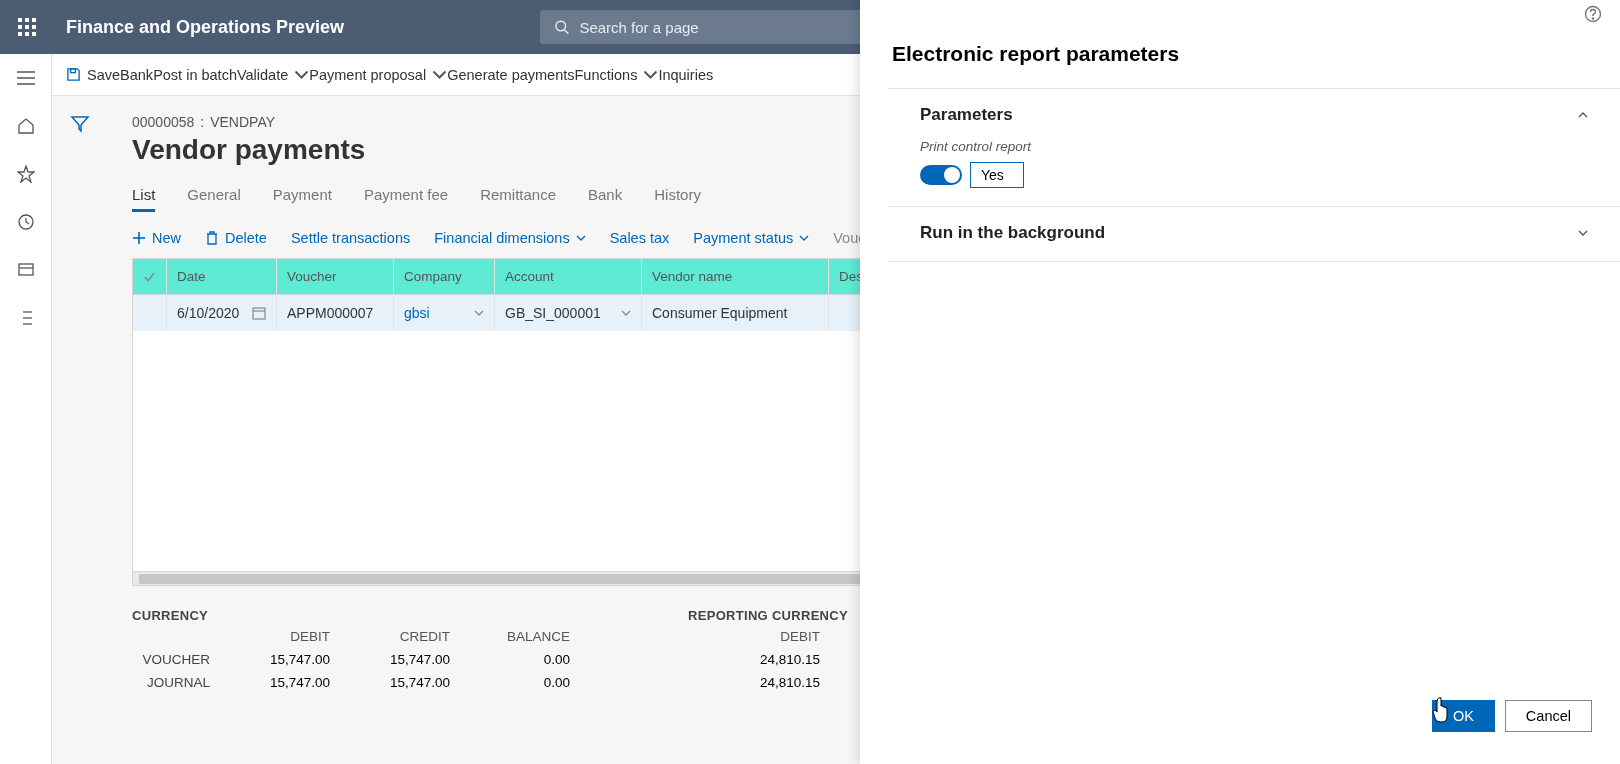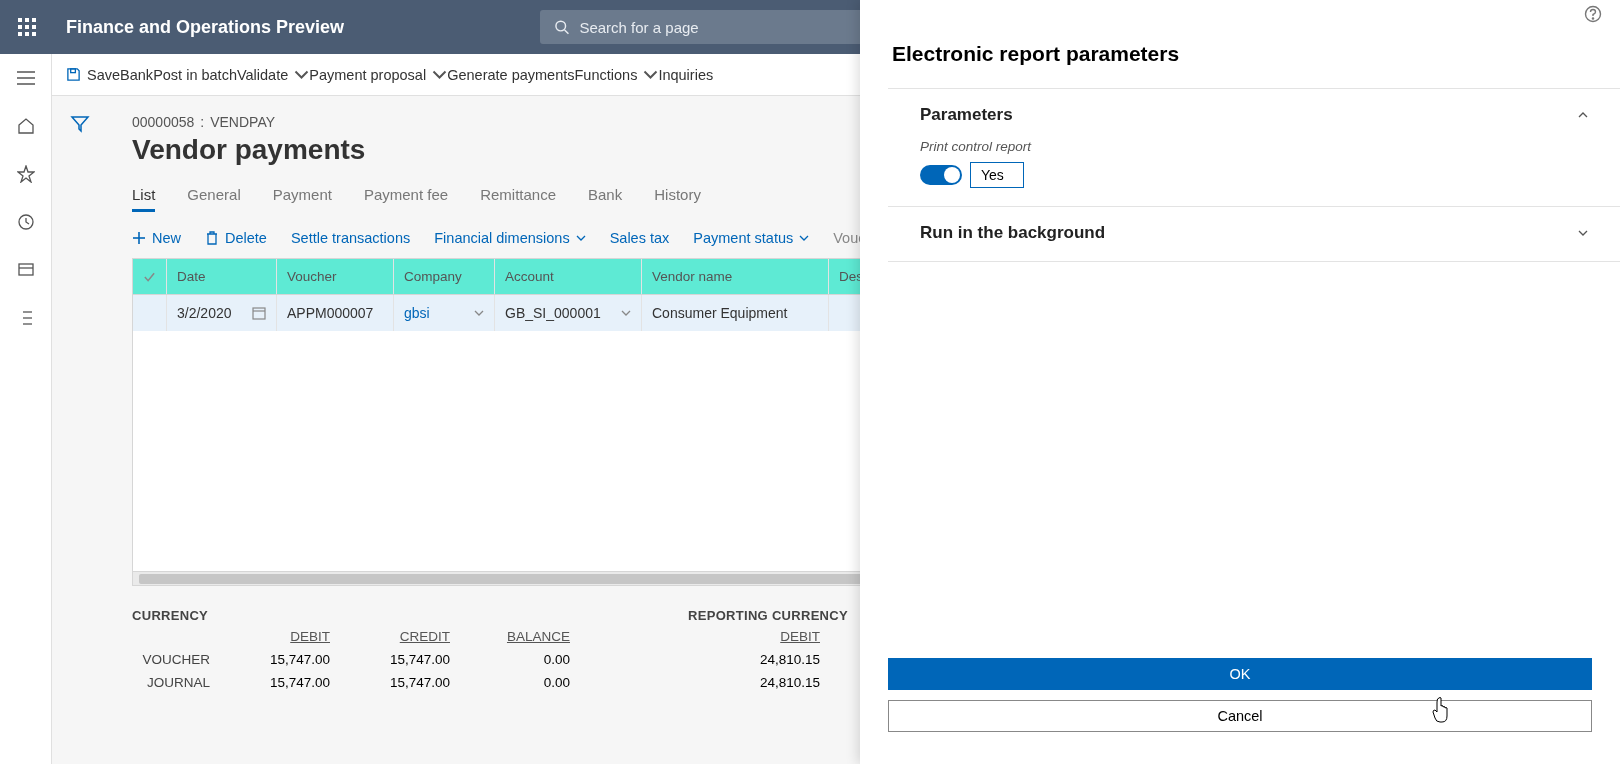--- a/index.html
+++ b/index.html
@@ -58,41 +58,41 @@
 .cell-dd { margin-left: auto; color: #888; }
 .cal-icon { margin-left: auto; color: #888; }
 .grid-body { height: 240px; background: #fff; }
 .hscroll { height: 14px; background: #eaeaea; border-top: 1px solid #d6d6d6; position: relative; }
 .hscroll-thumb { position: absolute; left: 6px; top: 2px; height: 10px; width: 66%; background: #c6c6c6; border-radius: 2px; }
 
 
 .summary { margin-top: 22px; display: flex; gap: 110px; font-size: 13.5px; }
 .sum-block .sum-title { font-weight: 700; color: #444; font-size: 13px; letter-spacing: .3px; }
 .sum-head { display: flex; margin-top: 6px; color: #555; }
-.sum-head span { width: 120px; text-align: right; padding-right: 8px; text-decoration: underline; }
+.sum-head span { width: 120px; text-align: right; padding-right: 8px; }
 .sum-head .lbl { width: 86px; text-align: left; }
 .sum-row { display: flex; margin-top: 8px; }
 .sum-row .lbl { width: 86px; color: #444; }
 .sum-row span { width: 120px; text-align: right; padding-right: 8px; }
 
 
 .flyout { position: absolute; right: 0; top: 0; bottom: 0; width: 760px; background: #fff; box-shadow: -2px 0 12px rgba(0,0,0,.15); z-index: 50; display: flex; flex-direction: column; }
 .flyout-top { height: 28px; display: flex; justify-content: flex-end; align-items: center; padding-right: 18px; }
 .help-icon { color: #666; cursor: pointer; }
 .flyout-title { font-size: 21px; font-weight: 600; padding: 14px 32px 22px; color: #000000; }
 .section { border-top: 1px solid #e3e3e3; padding: 16px 32px 18px; margin-left: 28px; }
 .section-head { display: flex; justify-content: space-between; align-items: center; cursor: pointer; }
 .section-head h3 { font-size: 17px; font-weight: 600; color: #222; }
 .section-body { margin-top: 14px; }
 .param-label { font-size: 13.5px; color: #555; font-style: italic; }
 .toggle-row { display: flex; align-items: center; gap: 8px; margin-top: 8px; }
 .toggle { width: 42px; height: 20px; background: #0066b8; border-radius: 10px; position: relative; cursor: pointer; }
 .toggle-knob { position: absolute; right: 2px; top: 2px; width: 16px; height: 16px; border-radius: 50%; background: #fff; }
 .toggle-text { border: 1px solid #0066b8; padding: 4px 10px; font-size: 14px; min-width: 54px; }
-.flyout-footer { margin-top: auto; padding: 18px 28px 32px; display: flex; justify-content: flex-end; gap: 10px; flex-direction: column; }
+.flyout-footer { margin-top: auto; padding: 18px 28px 32px; display: flex; justify-content: flex-end; gap: 10px; }
 .btn { padding: 7px 20px; font-size: 14.5px; border: 1px solid #888; background: #fff; cursor: pointer; }
 .btn.primary { background: #0066b8; border-color: #0066b8; color: #fff; }
 
 
 .cursor-hand { position: absolute; right: 165px; bottom: 40px; z-index: 100; pointer-events: none; }
 </style>
 </head>
 <body>
 
 <div class="appbar">
@@ -272,21 +272,21 @@
         <div class="gh w-date">Date</div>
         <div class="gh w-vouch">Voucher</div>
         <div class="gh w-comp">Company</div>
         <div class="gh w-acct">Account</div>
         <div class="gh w-vname">Vendor name</div>
         <div class="gh w-desc">Description</div>
       </div>
       <div class="grid-row">
         <div class="gc w-chk"></div>
         <div class="gc w-date">
-            <span>3/2/2020</span>
+            <span>6/10/2020</span>
             <svg class="cal-icon" width="14" height="14" viewBox="0 0 14 14" fill="none" stroke="#888" stroke-width="1.2">
               <rect x="1" y="2" width="12" height="11"></rect>
               <line x1="1" y1="5" x2="13" y2="5"></line>
             </svg>
           </div>
         <div class="gc w-vouch">
             <span>APPM000007</span>
           </div>
         <div class="gc w-comp link">
             <span>gbsi</span>

